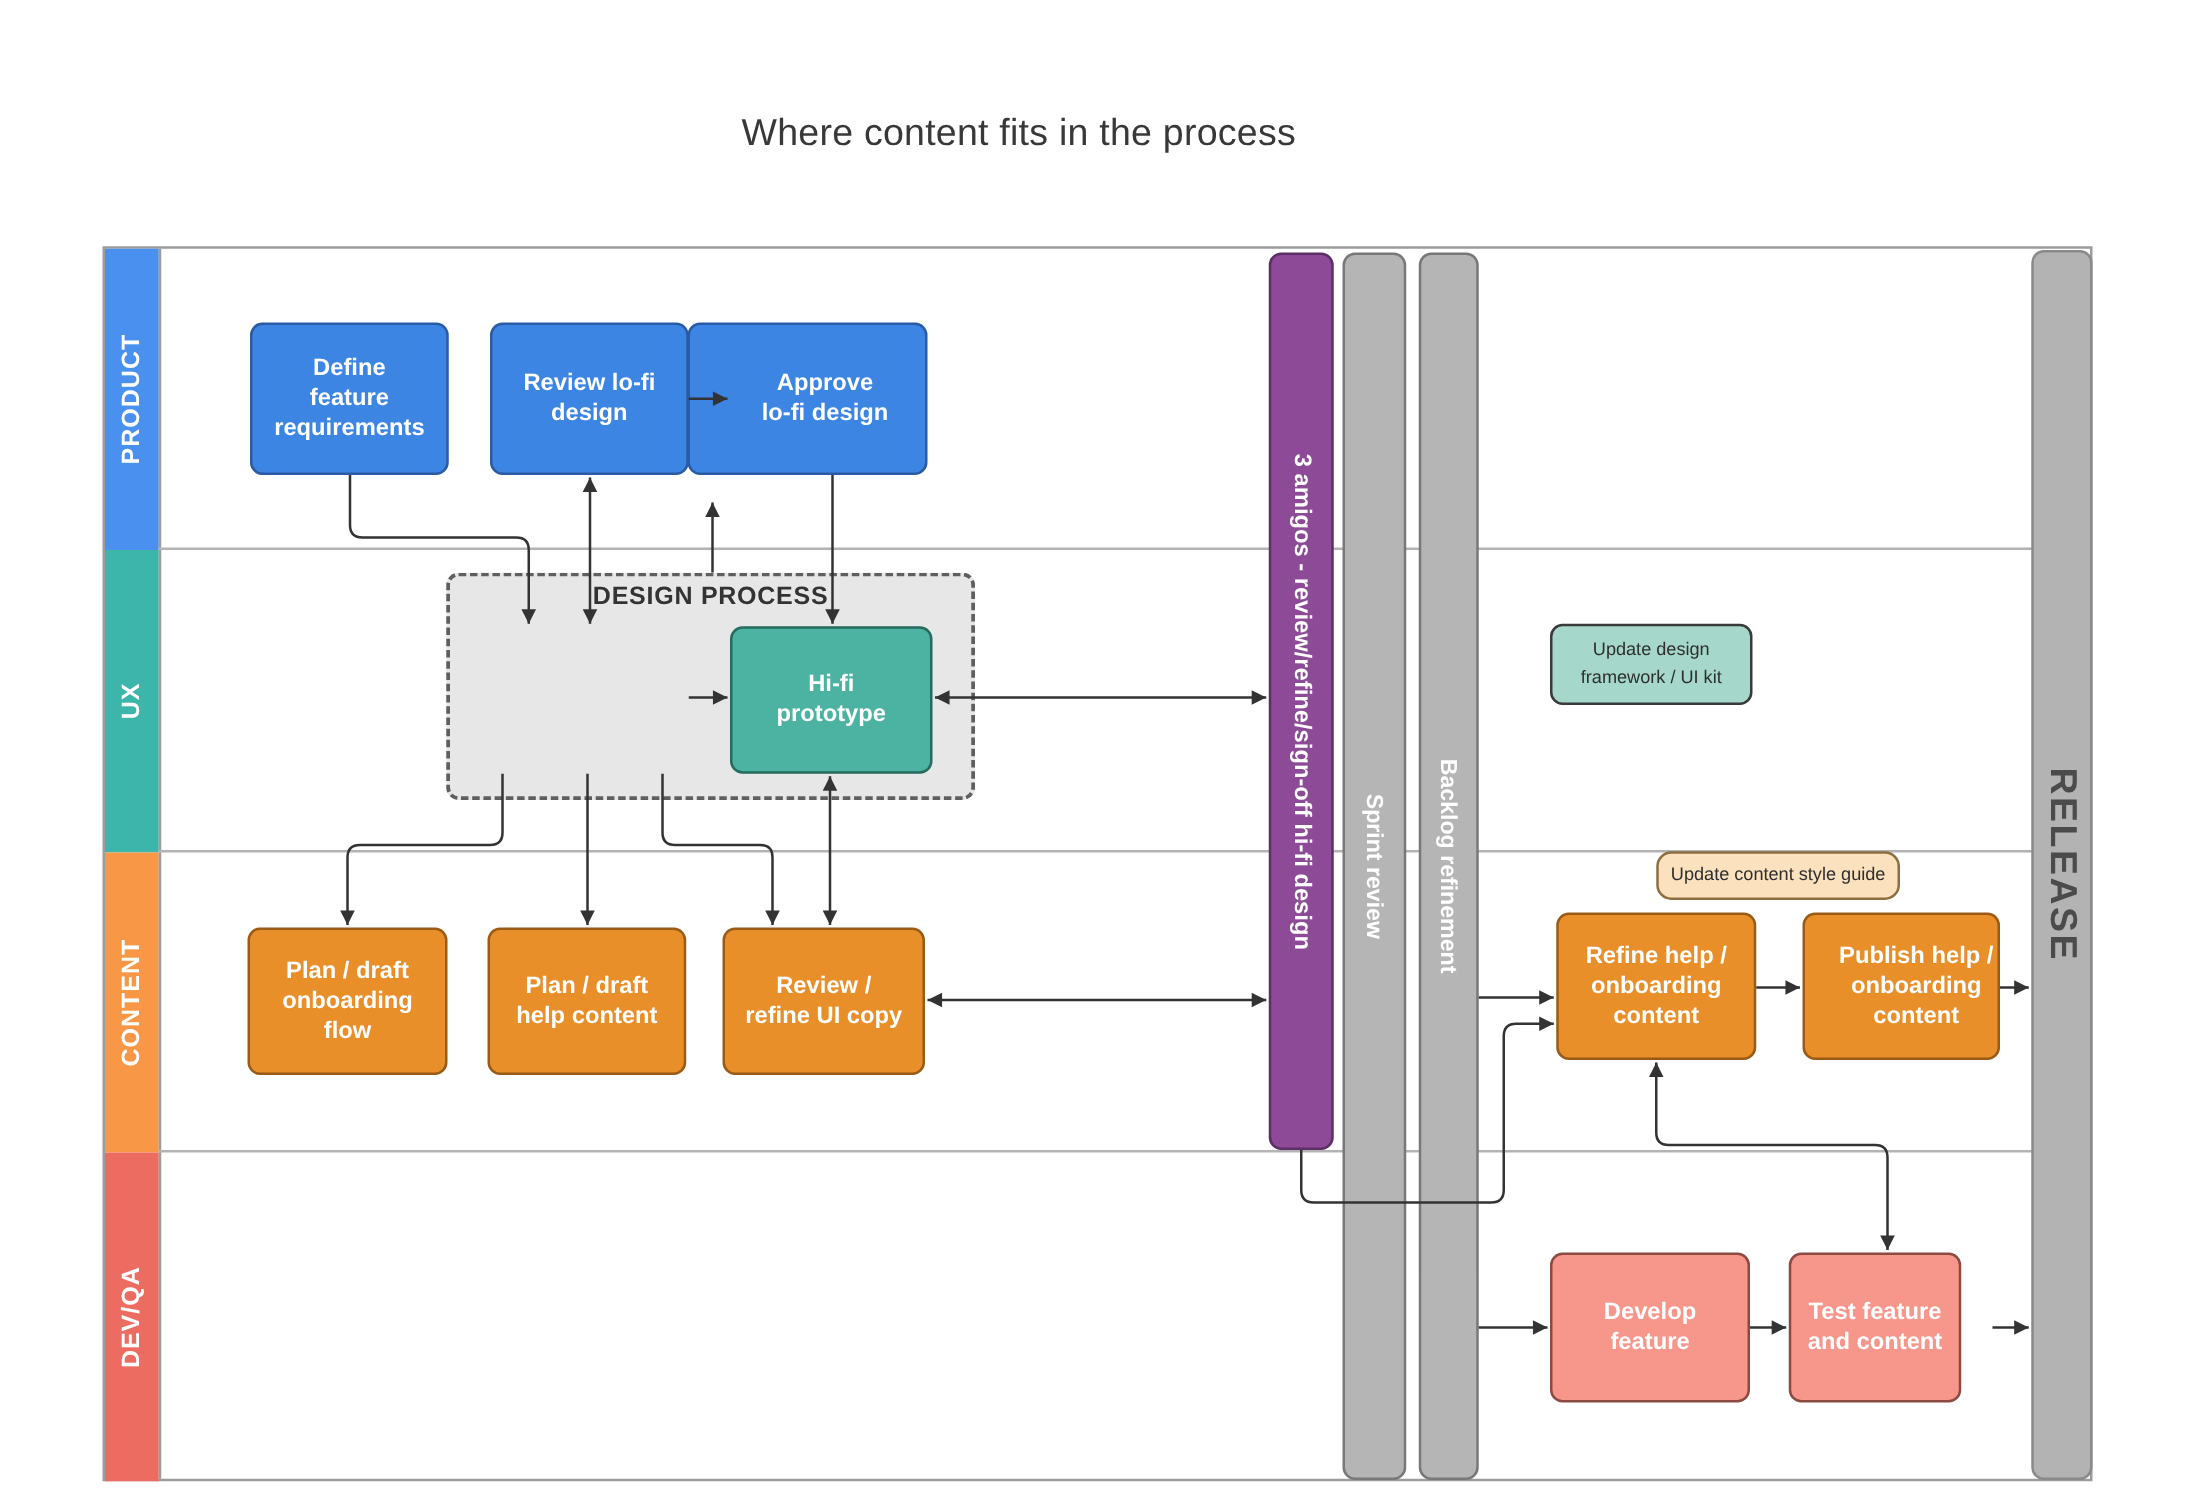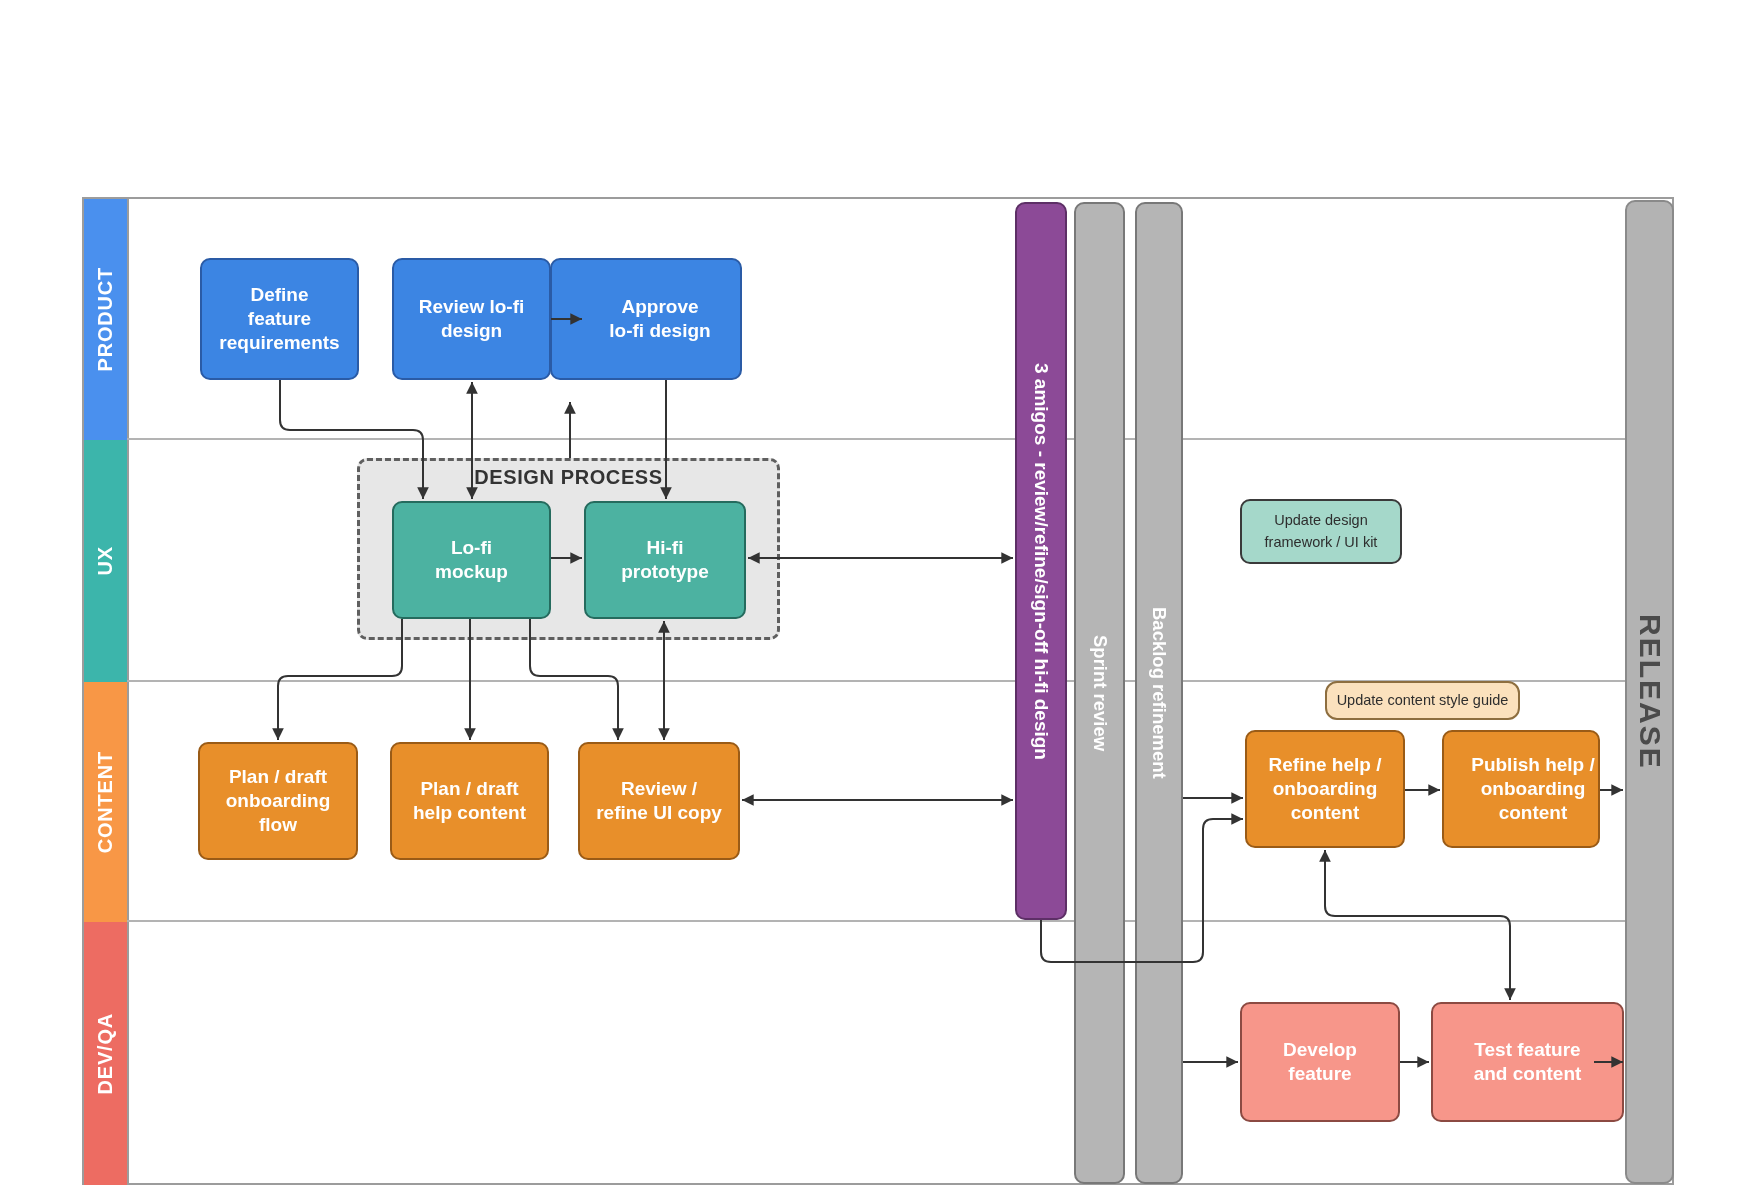--- a/index.html
+++ b/index.html
@@ -47,21 +47,21 @@
   .pos-lofi{left:392px;top:501px;width:159px;height:118px;}
   .pos-hifi{left:584px;top:501px;width:162px;height:118px;}
   .pos-update-design{left:1240px;top:499px;width:162px;height:65px;}
   .pos-plan-onboarding{left:198px;top:742px;width:160px;height:118px;}
   .pos-plan-help{left:390px;top:742px;width:159px;height:118px;}
   .pos-review-ui{left:578px;top:742px;width:162px;height:118px;justify-content:center;}
   .pos-update-style{left:1325px;top:681px;width:195px;height:39px;}
   .pos-refine-help{left:1245px;top:730px;width:160px;height:118px;}
   .pos-publish-help{left:1442px;top:730px;width:158px;height:118px;padding-left:24px;}
   .pos-develop{left:1240px;top:1002px;width:160px;height:120px;}
-  .pos-test{left:1431px;top:1002px;width:193px;height:120px;justify-content:center;}
+  .pos-test{left:1431px;top:1002px;width:138px;height:120px;justify-content:center;}
 
   
   .vbar{position:absolute;display:flex;align-items:center;justify-content:center;
         border-radius:10px;box-sizing:border-box;z-index:4;}
   .vbar span{writing-mode:vertical-rl;white-space:nowrap;font-weight:bold;}
   .bar-amigos{left:1015px;top:202px;width:52px;height:718px;background:#8c4a97;border:2px solid #5d2f66;}
   .bar-amigos span{color:#fff;font-size:19px;}
   .bar-gray{background:#b5b5b5;border:2px solid #787878;}
   .bar-sprint{left:1074px;top:202px;width:51px;height:982px;}
   .bar-sprint span,.bar-backlog span{color:#fff;font-size:18.5px;}
@@ -69,20 +69,21 @@
   .bar-release{left:1625px;top:200px;width:49px;height:984px;background:#b3b3b3;border:2px solid #8a8a8a;}
   .bar-release span{color:#4b4b4b;font-size:30px;letter-spacing:2px;}
 
   svg.wires{position:absolute;left:0;top:0;z-index:5;pointer-events:none;}
 </style>
 </head>
 <body>
 
 <div id="canvas">
 
+  <div class="title">Where content fits in the process</div>
 
   <div class="frame">
     <div class="lane-hdr hdr-product">
       <span>PRODUCT</span>
     </div>
     <div class="lane-hdr hdr-ux">
       <span>UX</span>
     </div>
     <div class="lane-hdr hdr-content">
       <span>CONTENT</span>
@@ -107,24 +108,20 @@
   </div>
   <div class="box blue pos-review-lofi">
     <span>Review lo-fi
 design</span>
   </div>
   <div class="box blue pos-approve-lofi">
     <span>Approve
 lo-fi design</span>
   </div>
 
-  <div class="box teal pos-lofi">
-    <span>Lo-fi
-mockup</span>
-  </div>
   <div class="box teal pos-hifi">
     <span>Hi-fi
 prototype</span>
   </div>
   <div class="box note note-teal pos-update-design">
     <span>Update design
 framework / UI kit</span>
   </div>
 
   <div class="box orange pos-plan-onboarding">

